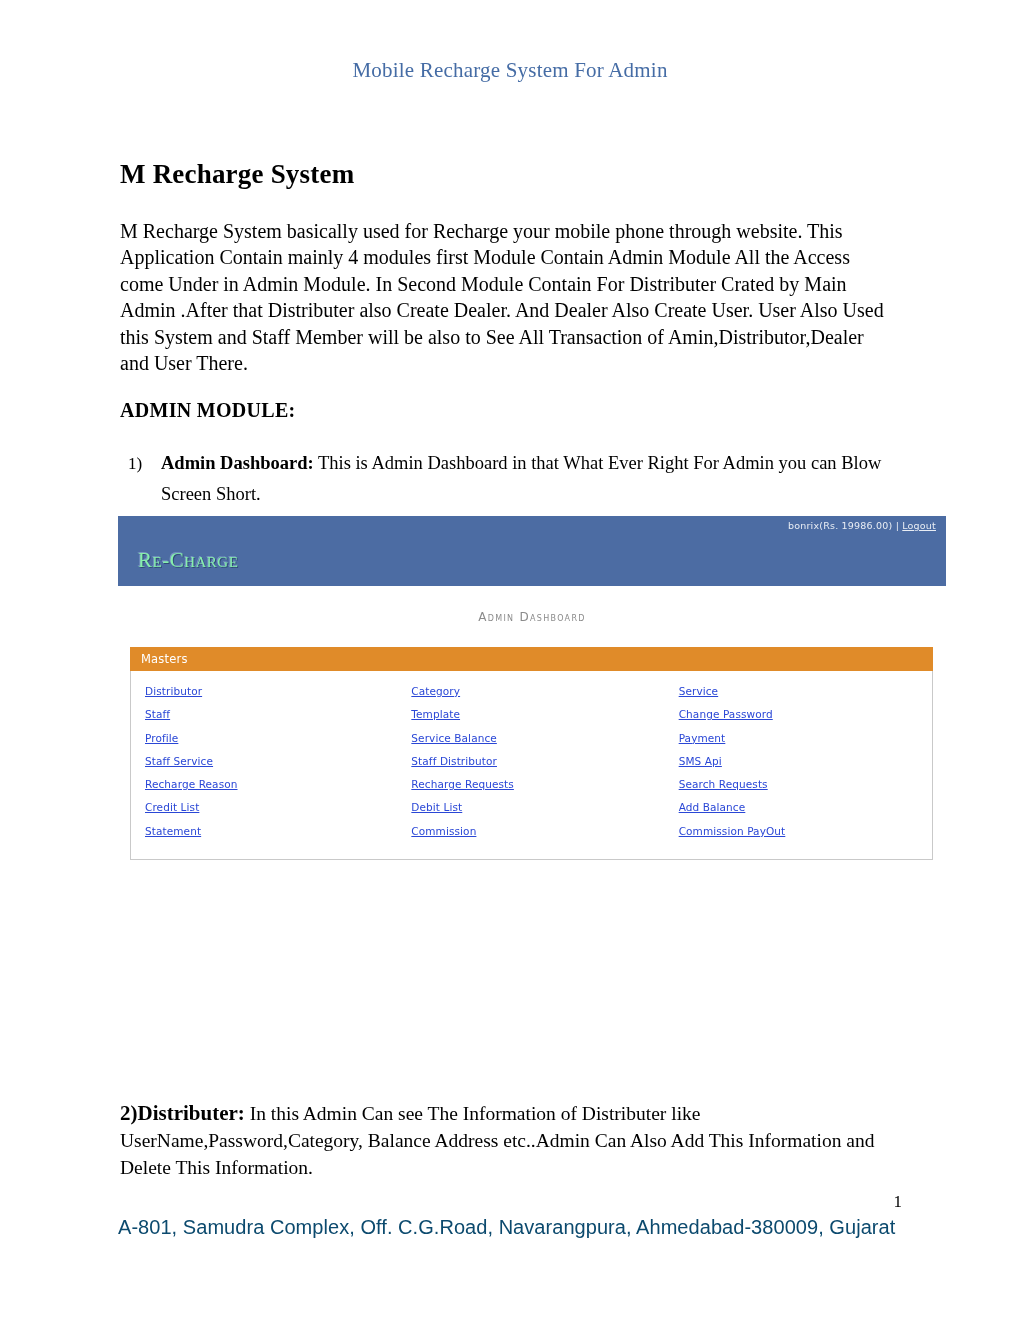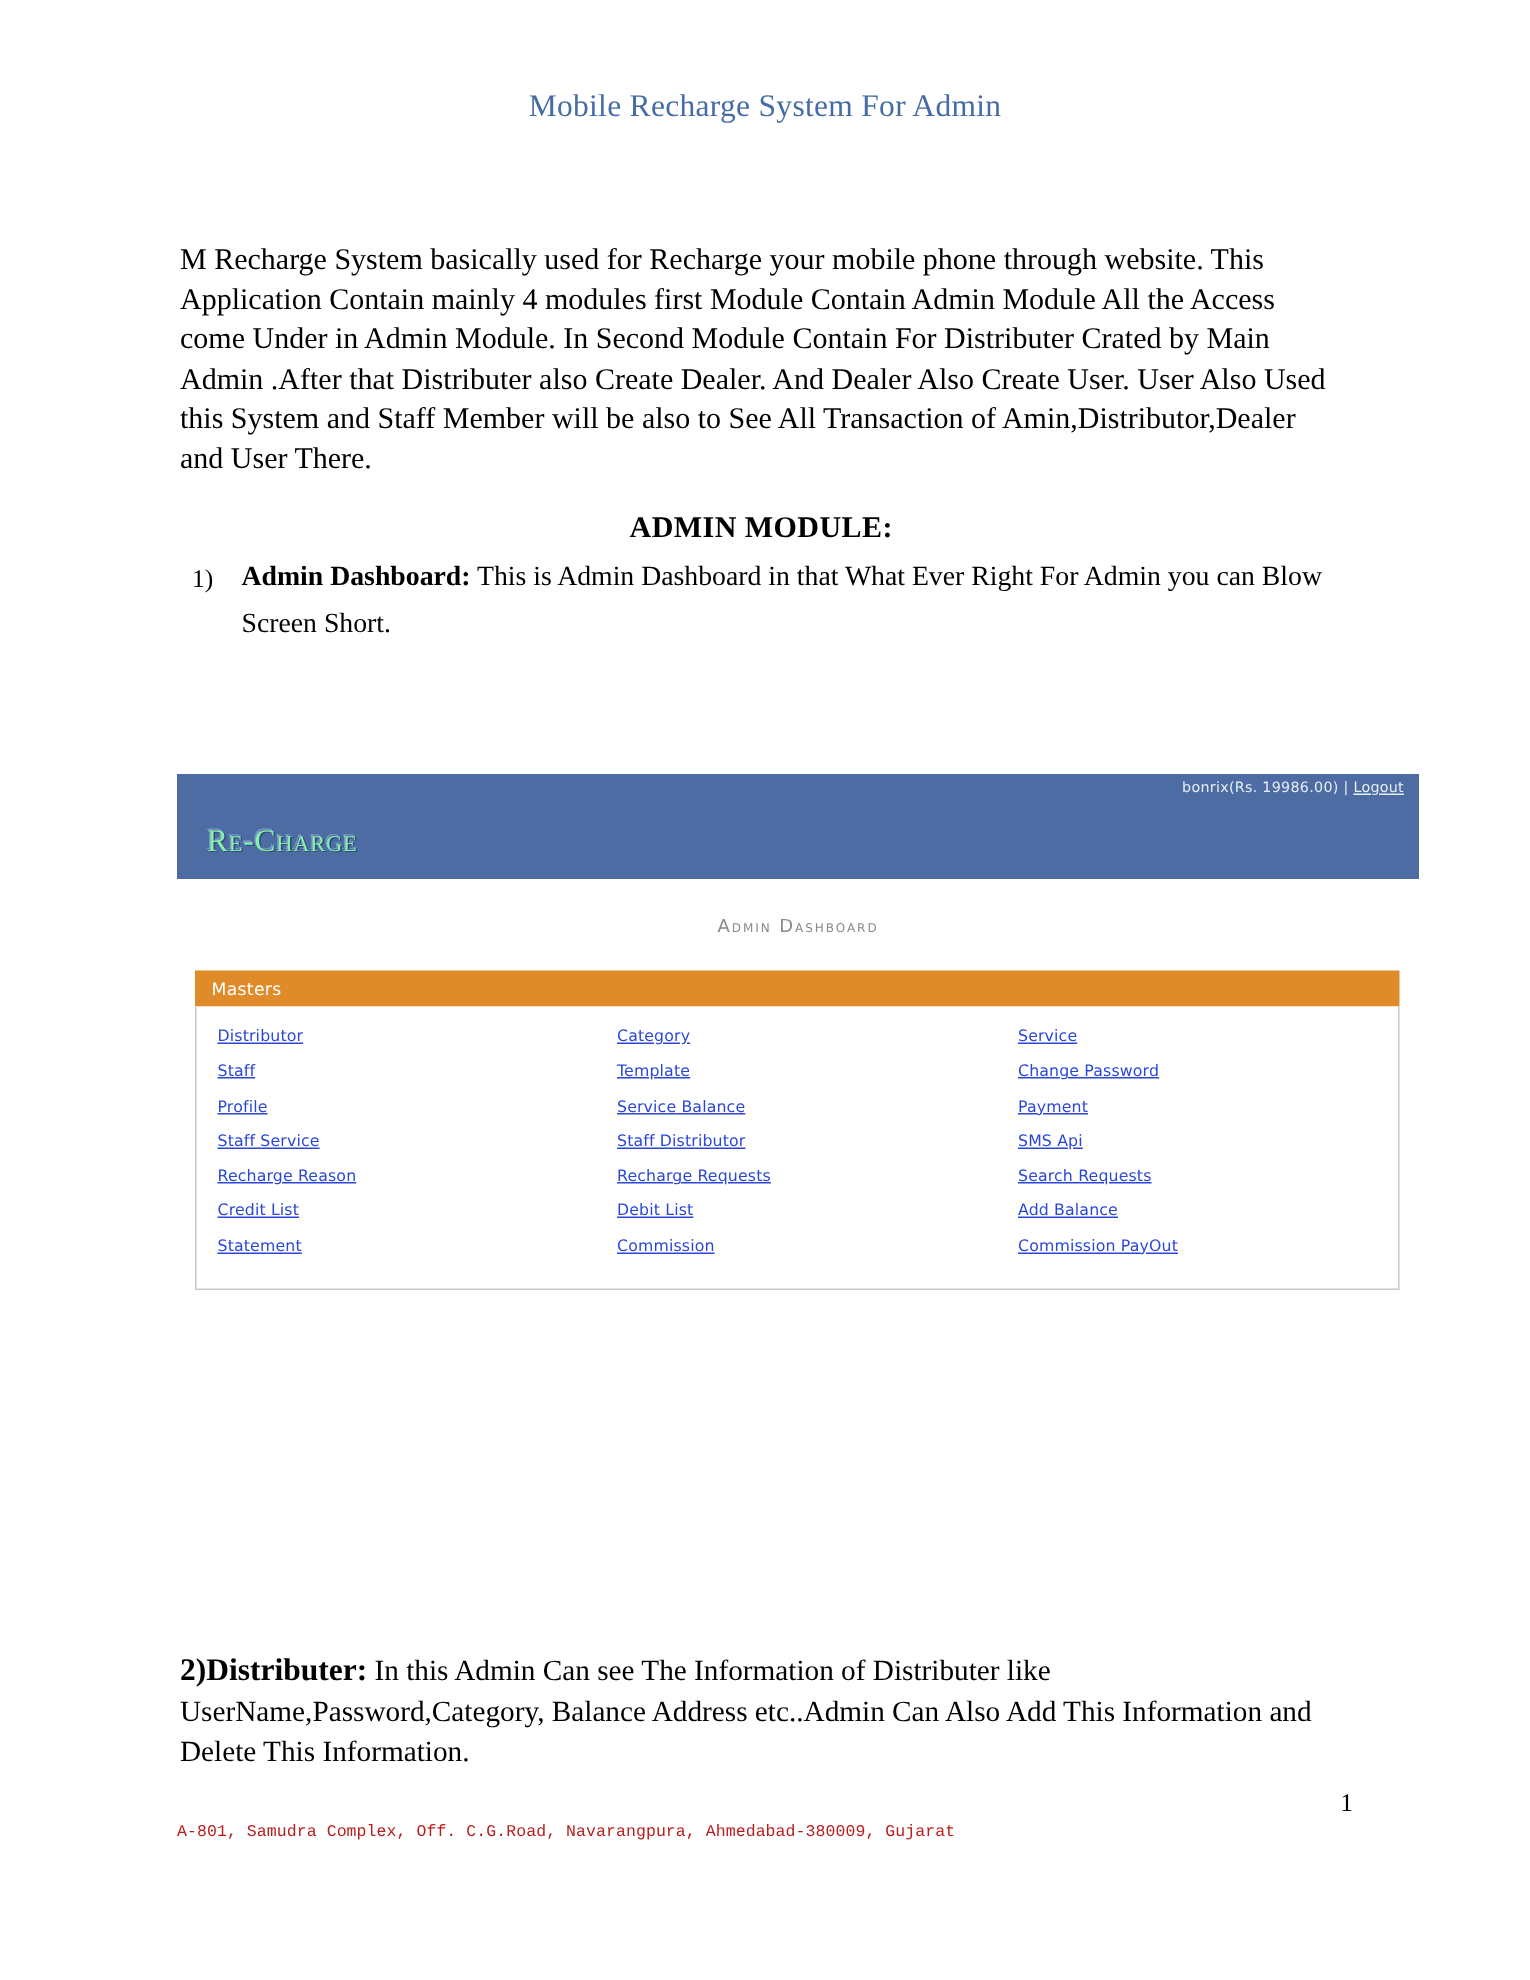--- a/index.html
+++ b/index.html
@@ -57,23 +57,22 @@
   p.body-text {
     font-size: 20px;
     line-height: 26.5px;
     margin: 0 0 22px 0;
     text-align: left;
   }
 
   h2.subhead {
     font-size: 20px;
     font-weight: bold;
-    margin: 0 0 6px 0;
+    margin: 0 0 26px 0;
     letter-spacing: 0.3px;
-    text-align: center;
   }
 
   .numbered-item {
     position: relative;
     padding-left: 41px;
     font-size: 18.5px;
     line-height: 31px;
     margin-bottom: 12px;
   }
   .numbered-item .marker {
@@ -203,34 +202,35 @@
     position: absolute;
     right: 118px;
     top: 1192px;
     font-size: 17px;
     font-family: "Liberation Serif", "DejaVu Serif", serif;
   }
   .footer-address {
     position: absolute;
     left: 118px;
     top: 1216px;
-    font-family: Liberation Mono, monospace;
-    font-size: 11px;
-    color: #b91c1c;
+    font-family: Liberation Sans, sans-serif;
+    font-size: 20px;
+    color: #0c4a6e;
     letter-spacing: 0.05px;
   }
 </style>
 </head>
 <body>
 
 <div class="page">
 
   <div class="doc-header">Mobile Recharge System For Admin</div>
 
   <div class="content">
+    <h1 class="title">M Recharge System</h1>
 
     <p class="body-text">M Recharge System basically used for Recharge your mobile phone through website. This Application Contain mainly 4 modules first Module Contain Admin Module All the Access come Under in Admin Module. In Second Module Contain For Distributer Crated by Main Admin .After that Distributer also Create Dealer. And Dealer Also Create User. User Also Used this System and Staff Member will be also to See All Transaction of Amin,Distributor,Dealer and User There.</p>
 
     <h2 class="subhead">ADMIN MODULE:</h2>
 
     <div class="numbered-item">
       <span class="marker">1)</span>
       <b>Admin Dashboard:</b><span> This is Admin Dashboard in that What Ever Right For Admin you can Blow Screen Short.</span>
     </div>
   </div>

